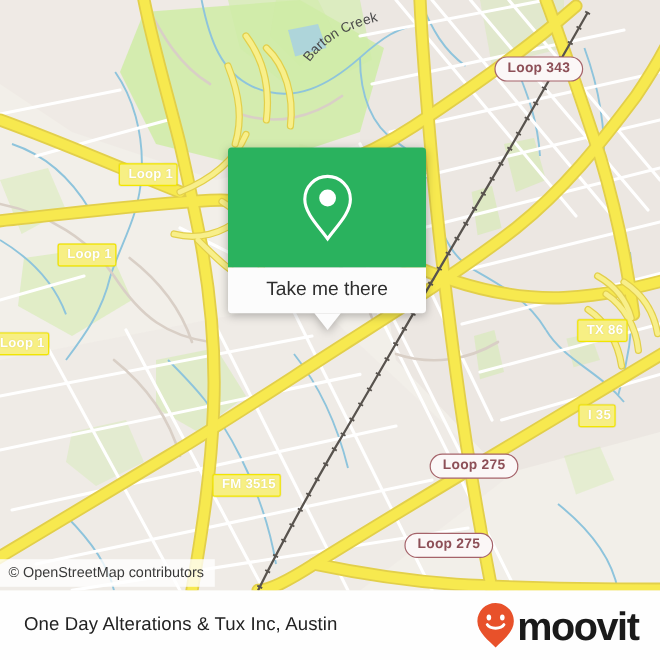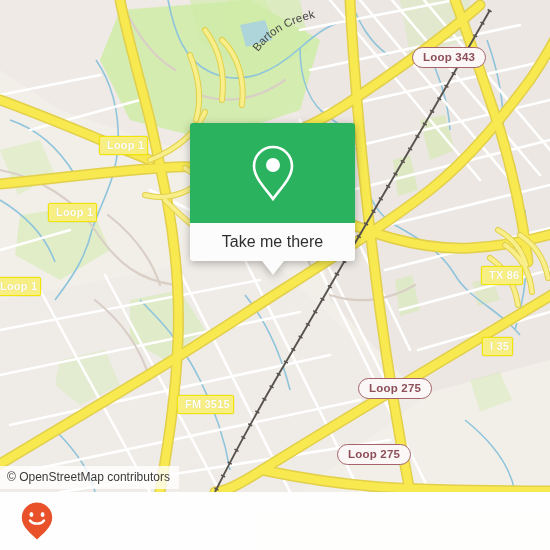--- a/index.html
+++ b/index.html
@@ -344,23 +344,25 @@
       <div id="popup-bottom">
         <span>Take me there</span>
       </div>
       <div id="popup-tail"></div>
     </div>
 
     <div id="attribution">© OpenStreetMap contributors</div>
   </div>
 
   <div id="footer">
+    <div id="footer-title">One Day Alterations &amp; Tux Inc, Austin</div>
     <div id="brand">
       <svg width="34" height="40" viewBox="0 0 34 40">
         <path d="M17 1.5 C8.6 1.5 1.8 8.3 1.8 16.7 C1.8 26 12 33.5 17 38.5 C22 33.5 32.2 26 32.2 16.7 C32.2 8.3 25.4 1.5 17 1.5 Z" fill="#e8512a"></path>
         <ellipse cx="11.4" cy="13.6" rx="1.9" ry="2.5" fill="#ffffff"></ellipse>
         <ellipse cx="22.6" cy="13.6" rx="1.9" ry="2.5" fill="#ffffff"></ellipse>
         <path d="M10 19.5 C12.6 23.6 21.4 23.6 24 19.5" fill="none" stroke="#ffffff" stroke-width="2.4" stroke-linecap="round"></path>
       </svg>
+      <span id="brand-word">moovit</span>
     </div>
   </div>
 
 </div>
 
 </body></html>

